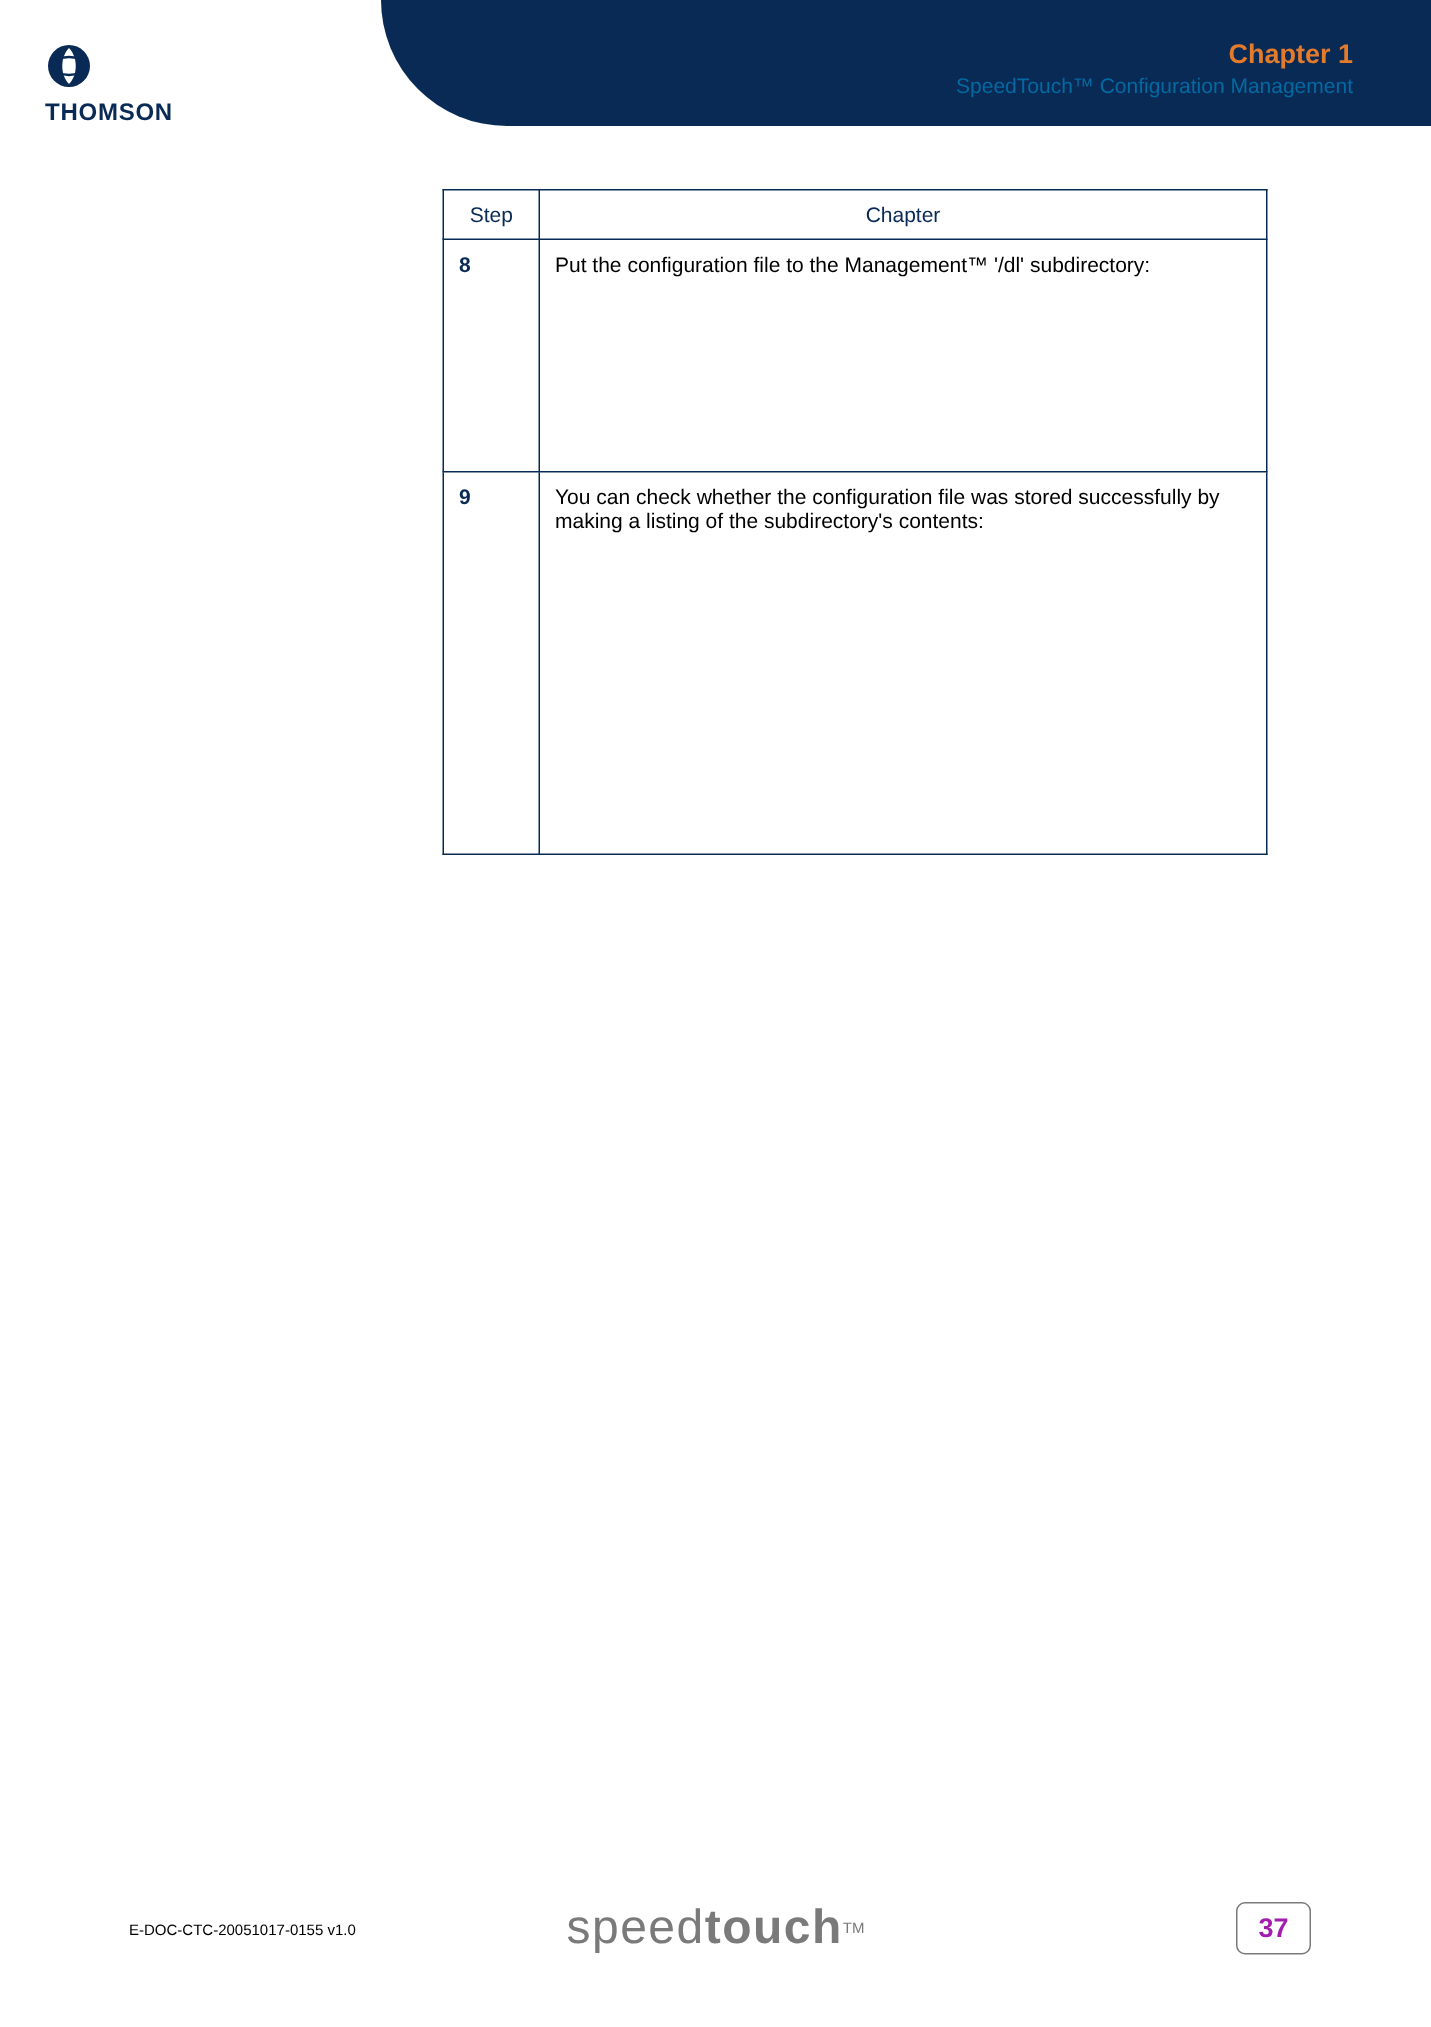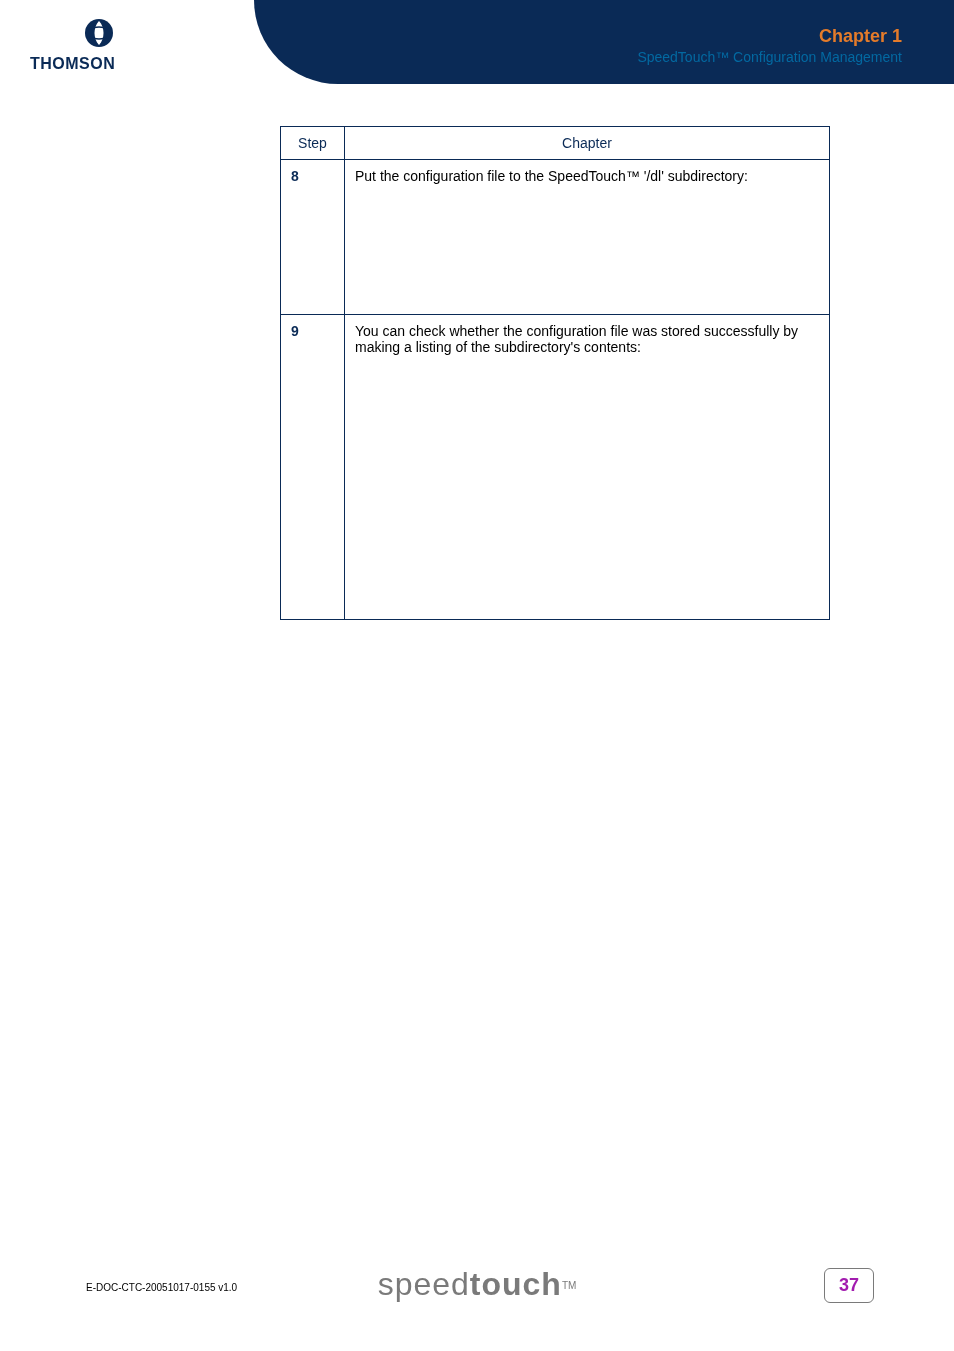--- a/index.html
+++ b/index.html
@@ -15,23 +15,23 @@
     position: absolute;
     top: 0;
     right: 0;
     width: 700px;
     height: 84px;
     background: #0a2a56;
     border-bottom-left-radius: 84px;
   }
   .logo-area {
     position: absolute;
-    top: 17px;
+    top: 28px;
     left: 30px;
-    text-align: right;
+    text-align: left;
   }
   .logo-icon {
     width: 32px;
     height: 32px;
     margin: 0 auto 2px;
   }
   .logo-text {
     font-size: 16px;
     font-weight: bold;
     color: #0a2a56;
@@ -56,41 +56,42 @@
   .content {
     position: absolute;
     top: 126px;
     left: 280px;
     width: 550px;
   }
   table.steps {
     width: 100%;
     border-collapse: collapse;
     border: 1.5px solid #0a2a56;
+    margin-left: 15px;
   }
   table.steps th, table.steps td {
     border: 1.5px solid #0a2a56;
     padding: 8px 10px;
     vertical-align: top;
     font-size: 14px;
   }
   table.steps th {
     font-weight: normal;
     color: #0a2a56;
     text-align: center;
     padding: 8px 10px;
   }
   .step-col { width: 64px; text-align: left; }
   .step-num {
     font-weight: bold;
     color: #0a2a56;
     font-size: 14px;
   }
   .row-8-action { height: 155px; }
-  .row-9-action { height: 305px; }
+  .row-9-action { height: 255px; }
   .footer {
     position: absolute;
     bottom: 48px;
     left: 0;
     width: 100%;
   }
   .footer-left {
     position: absolute;
     left: 86px;
     bottom: 10px;
@@ -153,21 +154,21 @@
   <table class="steps">
     <thead>
       <tr>
         <th class="step-col">Step</th>
         <th>Chapter</th>
       </tr>
     </thead>
     <tbody>
       <tr>
         <td class="step-col"><span class="step-num">8</span></td>
-        <td class="row-8-action">Put the configuration file to the SpeedTouch™ '/dl' subdirectory:</td>
+        <td class="row-8-action">Put the configuration file to the Management™ '/dl' subdirectory:</td>
       </tr>
       <tr>
         <td class="step-col"><span class="step-num">9</span></td>
         <td class="row-9-action">You can check whether the configuration file was stored successfully by making a listing of the subdirectory's contents:</td>
       </tr>
     </tbody>
   </table>
 </div>
 
 <div class="footer">

